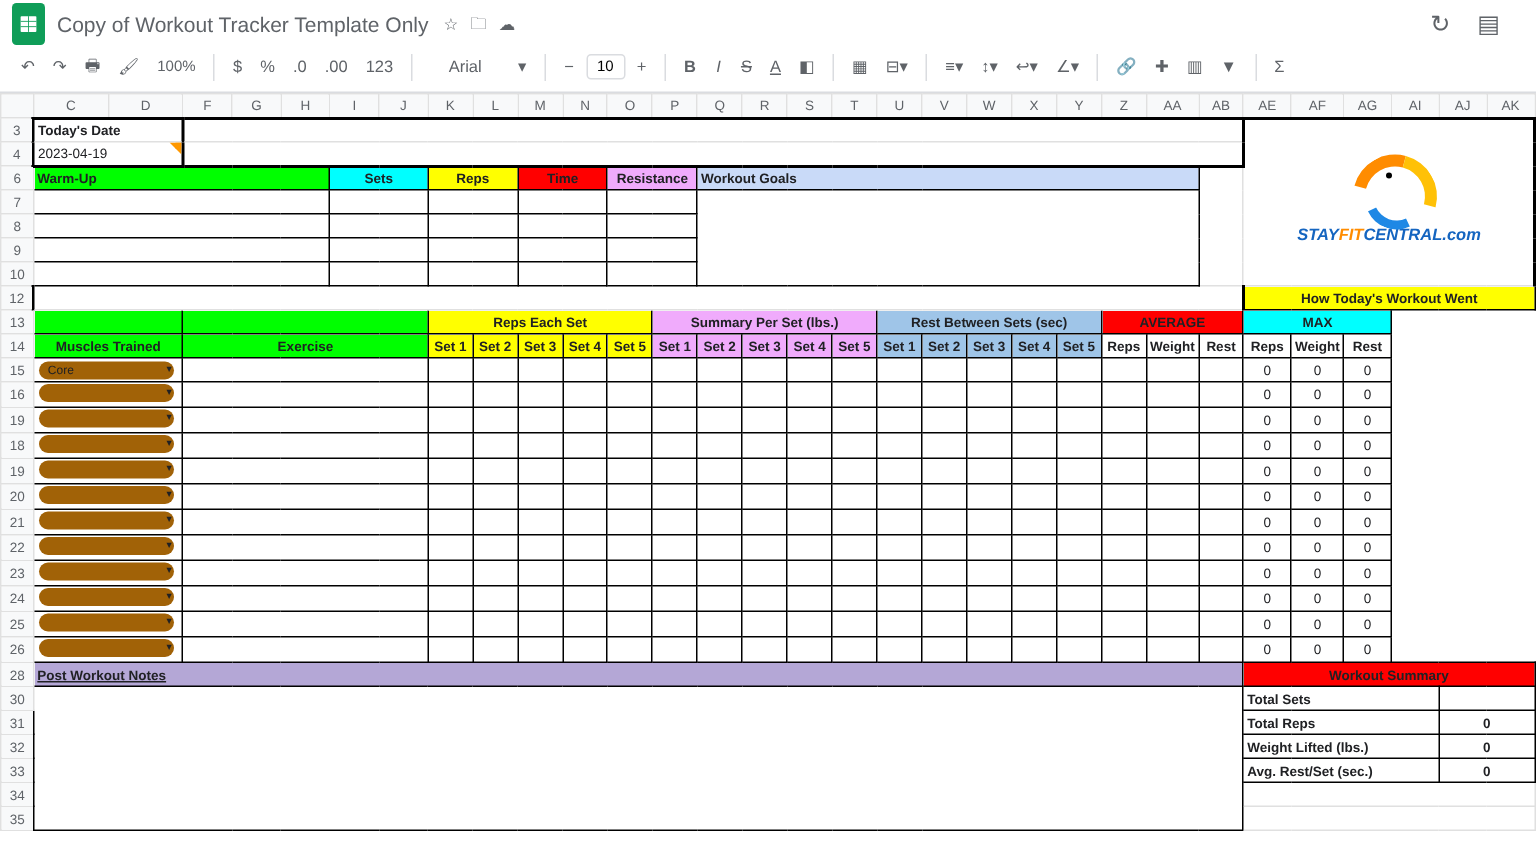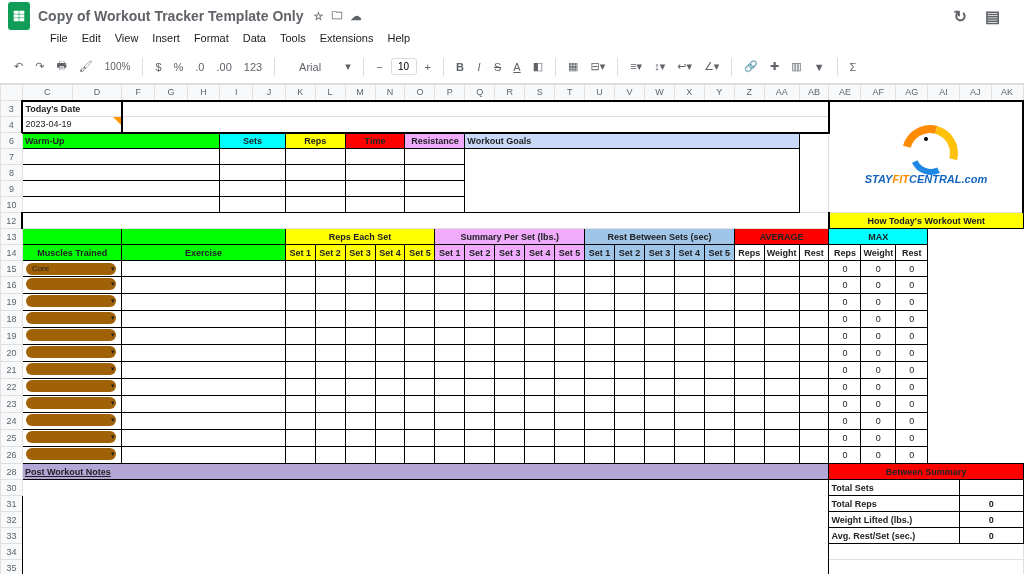--- a/index.html
+++ b/index.html
@@ -1,18 +1,18 @@
 <!DOCTYPE html>
 <html><head>
 <meta charset="utf-8">
 <style>
 * { box-sizing: border-box; margin: 0; padding: 0; }
 body { font-family: Arial, sans-serif; font-size: 11px; background: #fff; color: #202124; overflow: hidden; }
 .app { display: flex; flex-direction: column; height: 574px; width: 1024px; }
-.titlebar { display: flex; align-items: center; padding: 4px 8px 0 8px; height: 28px; font-weight: bold; }
+.titlebar { display: flex; align-items: center; padding: 4px 8px 0 8px; height: 28px; }
 .doc-icon { width: 22px; height: 28px; background: #0f9d58; border-radius: 3px; margin-right: 8px; display:flex; align-items:center; justify-content:center; }
 .doc-icon svg { width:14px; height:18px; }
 .doc-title { font-size: 14px; color: #5f6368; margin-right: 10px; }
 .title-icons { display:flex; gap:8px; align-items:center; }
 .title-icons span { color:#5f6368; cursor:pointer; }
 .title-right { margin-left:auto; display:flex; gap:18px; align-items:center; padding-right:16px;}
 .title-right span { color:#5f6368; font-size:16px; }
 .menubar { display:flex; gap:2px; padding: 2px 8px 4px 44px; font-size:11px; color:#202124; }
 .menubar span { padding: 2px 6px; cursor:pointer; border-radius:3px; }
 .toolbar { display:flex; align-items:center; gap:4px; padding: 4px 10px; border-bottom:1px solid #dadce0; font-size:11px; color:#5f6368; height:34px;}
@@ -72,31 +72,20 @@
     <div class="title-icons">
       <span>☆</span>
       <span>🗀</span>
       <span>☁</span>
     </div>
     <div class="title-right">
       <span>↻</span>
       <span>▤</span>
     </div>
   </div>
-  <div class="menubar">
-    <span>File</span>
-    <span>Edit</span>
-    <span>View</span>
-    <span>Insert</span>
-    <span>Format</span>
-    <span>Data</span>
-    <span>Tools</span>
-    <span>Extensions</span>
-    <span>Help</span>
-  </div>
   <div class="toolbar">
     <span class="btn">↶</span>
     <span class="btn">↷</span>
     <span class="btn">🖶</span>
     <span class="btn">🖌</span>
     <span class="btn zoom">100%</span>
     <span class="sep"></span>
     <span class="btn">$</span>
     <span class="btn">%</span>
     <span class="btn">.0</span>
@@ -617,21 +606,21 @@
             <td class="bmed bthick-b"></td>
             <td class="bmed bthick-r bthick-b"></td>
             <td class="center bmed bthick-b">0</td>
             <td class="center bmed bthick-b">0</td>
             <td class="center bmed bthick-r bthick-b">0</td>
           </tr>
 
       <tr>
             <td class="rowhdr">28</td>
         <td colspan="25" class="bg-purple bold uline bmed bthick-l bthick-r">Post Workout Notes</td>
-        <td colspan="6" class="bg-red bold center bmed bthick-r">Between Summary</td>
+        <td colspan="6" class="bg-red bold center bmed bthick-r">Workout Summary</td>
       </tr>
 
       <tr>
             <td class="rowhdr">30</td>
             <td colspan="25" rowspan="6" class="bmed bthick-l bthick-r bthick-b"></td>
         <td colspan="4" class="bold bmed">Total Sets</td>
             <td colspan="2" class="center bmed bthick-r"></td>
           </tr>
       <tr>
             <td class="rowhdr">31</td>

